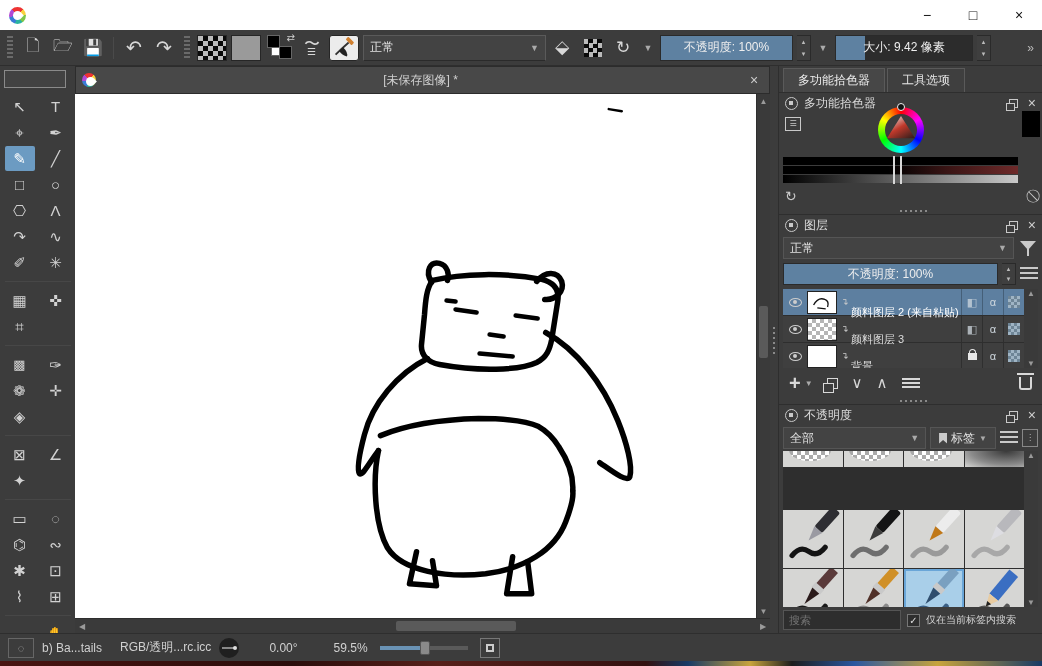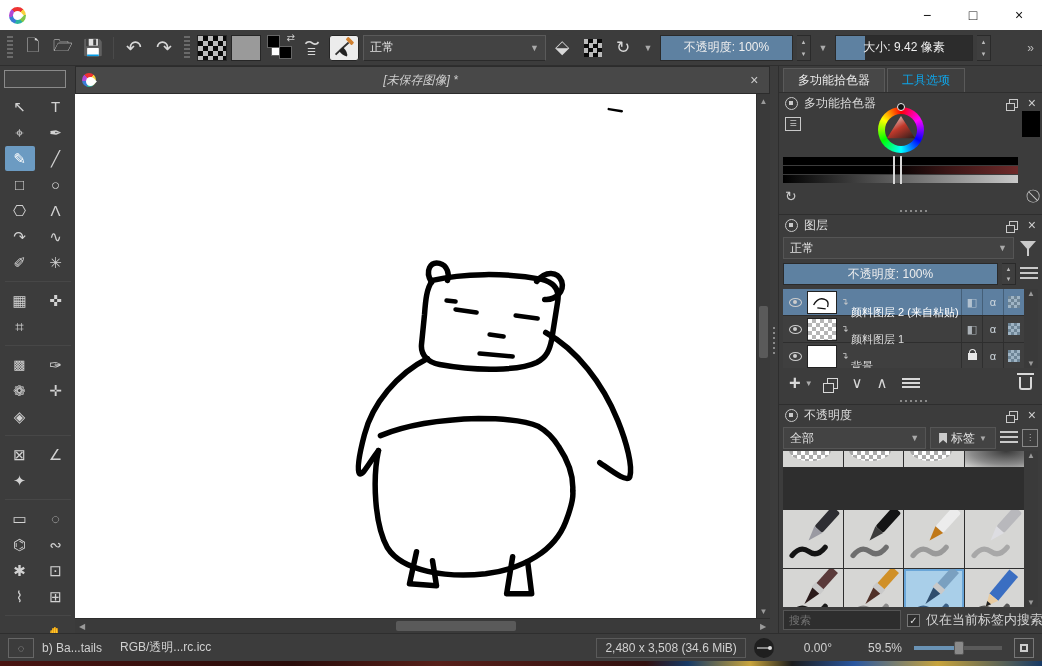--- a/index.html
+++ b/index.html
@@ -51,21 +51,21 @@
   
   .toolbox { width:75px; background:#3c3c3c; flex:0 0 auto; padding-top:2px; }
   .toolbox-header { width:62px; height:18px; border:1px solid #8a8a8a; margin:2px 0 6px 4px; background:#424242;}
   .tool-grid { display:grid; grid-template-columns:30px 30px; justify-content:center; gap:1px 6px; }
   .tool { width:30px; height:25px; display:flex; align-items:center; justify-content:center; color:#d2d2d2; font-size:15px; border-radius:2px; }
   .tool.selected { background:#6c9bc2; color:#fff; }
   .tool.gradient-glyph { font-size:13px; }
   .tool-gap { grid-column:1 / span 2; height:6px; border-bottom:1px solid #474747; margin-bottom:5px; }
 
   
-  .canvas-col { flex:1 1 auto; display:flex; flex-direction:column; min-width:0; background:#3c3c3c;font-style:italic; }
+  .canvas-col { flex:1 1 auto; display:flex; flex-direction:column; min-width:0; background:#3c3c3c; }
   .subwin-title { height:28px; background:#484848; border:1px solid #2c2c2c; display:flex; align-items:center; color:#cfcfcf; font-size:12px; flex:0 0 auto;}
   .subwin-title .krita-logo { width:14px; height:14px; margin:0 6px; }
   .subwin-title .t { flex:1; text-align:center; }
   .subwin-close { width:30px; text-align:center; font-size:14px; color:#ccc; }
   .viewport-row { flex:1 1 auto; display:flex; min-height:0; }
   .canvas-white { flex:1 1 auto; background:#ffffff; position:relative; overflow:hidden;}
   .canvas-white svg { position:absolute; inset:0; width:100%; height:100%; }
   .vscroll { width:14px; background:#3a3a3a; border-left:1px solid #2e2e2e; display:flex; flex-direction:column; align-items:center; flex:0 0 auto;}
   .vscroll .arr, .hscroll .arr { color:#9a9a9a; font-size:8px; height:14px; width:14px; display:flex; align-items:center; justify-content:center; flex:0 0 auto;}
   .vscroll .track { flex:1; width:100%; position:relative; }
@@ -75,21 +75,21 @@
   .hscroll .thumb { position:absolute; left:46%; width:120px; top:2px; bottom:2px; background:#5a5a5a; border-radius:2px;}
 
   
   .vsplit { width:8px; background:#3c3c3c; position:relative; flex:0 0 auto;}
   .vsplit::after { content:""; position:absolute; top:46%; left:3px; width:2px; height:30px;
      background:repeating-linear-gradient(to bottom,#8a8a8a 0 2px,transparent 2px 5px); }
 
   
   .dockers { width:264px; background:#3c3c3c; display:flex; flex-direction:column; flex:0 0 auto; border-left:1px solid #2e2e2e;}
   .dtabs { height:26px; display:flex; gap:2px; padding:2px 0 0 4px; flex:0 0 auto;}
-  .dtab { border:1px solid #5a5a5a; border-bottom:none; background:#3f3f3f; color:#0ea5e9; font-size:12px; padding:3px 14px; }
+  .dtab { border:1px solid #5a5a5a; border-bottom:none; background:#3f3f3f; color:#e5e5e5; font-size:12px; padding:3px 14px; }
   .dtab.active { background:#474747; color:#eee; }
   .docker { border-top:1px solid #2e2e2e; display:flex; flex-direction:column; }
   .docker-header { height:20px; display:flex; align-items:center; gap:6px; padding:0 6px; color:#dcdcdc; font-size:12px; flex:0 0 auto;}
   .docker-header .title { flex:0 0 auto; }
   .docker-header .sp { flex:1; }
   .ico-lockcircle { width:13px; height:13px; border:1.5px solid #c9c9c9; border-radius:50%; position:relative; flex:0 0 auto;}
   .ico-lockcircle::after { content:""; position:absolute; left:3px; top:3.5px; width:4px; height:3.5px; background:#c9c9c9; }
   .ico-float { width:9px; height:9px; border:1.5px solid #c9c9c9; position:relative; margin-right:4px;}
   .ico-float::after { content:""; position:absolute; left:-4px; top:3px; width:7px; height:6px; border:1.5px solid #c9c9c9; background:#3c3c3c;}
   .ico-x { color:#d0d0d0; font-size:14px; line-height:1; }
@@ -163,21 +163,21 @@
   .bcell { background:#d6d6d4; position:relative; overflow:hidden; }
   .bcell.sel { background:#a9cfe9; outline:2px solid #6aa6d8; outline-offset:-2px; }
   .bcell svg { position:absolute; inset:0; width:100%; height:100%; }
   .eraser-blob { position:absolute; left:10%; top:-12px; width:70%; height:22px; border-radius:50%;
      background:repeating-conic-gradient(#aaa 0% 25%, #fff 0% 50%); background-size:8px 8px; }
   .dark-blob { position:absolute; inset:0; background:radial-gradient(ellipse at 70% 0%, #3a3a3a 0%, #8a8a8a 60%, #d6d6d4 100%); }
   .brush-scroll { width:14px; background:#3a3a3a; display:flex; flex-direction:column; align-items:center; justify-content:space-between; color:#999; font-size:8px; flex:0 0 auto;}
   .search-row { height:26px; display:flex; align-items:center; gap:6px; padding:2px 4px; flex:0 0 auto;}
   .search-input { width:118px; height:20px; background:#2e2e2e; border:1px solid #555; color:#bbb; font-size:11px; padding:0 5px; font-family:inherit;}
   .checkbox { width:13px; height:13px; background:#2e2e2e; border:1px solid #777; color:#ddd; font-size:10px; line-height:12px; text-align:center; flex:0 0 auto;}
-  .check-label { color:#d4d4d4; font-size:13px; white-space:nowrap; }
+  .check-label { color:#d4d4d4; font-size:10px; white-space:nowrap; }
 
   
   .statusbar { height:28px; background:#3c3c3c; border-top:1px solid #2e2e2e; display:flex; align-items:center; color:#d0d0d0; font-size:12px; gap:8px; padding:0 8px; flex:0 0 auto;}
   .sel-mode-btn { width:26px; height:20px; border:1px solid #666; display:flex; align-items:center; justify-content:center; color:#bbb; font-size:11px; flex:0 0 auto;}
   .size-box { border:1px solid #5a5a5a; padding:2px 8px; margin-left:auto; }
   .dial { width:20px; height:20px; border-radius:50%; background:#1f1f1f; position:relative; flex:0 0 auto;}
   .dial::after { content:""; position:absolute; left:3px; top:9px; width:13px; height:2px; background:#888;}
   .dial::before { content:""; position:absolute; right:2px; top:8px; width:4px; height:4px; border-radius:50%; background:#ddd; z-index:1;}
   .zoom-label { margin-left:28px; }
   .zoom-slider { width:88px; height:4px; background:#5a5a5a; position:relative; margin:0 4px; flex:0 0 auto;}
@@ -460,21 +460,21 @@
                 <div class="cell-ico">
                   <span class="mini-checker"></span>
                 </div>
               </div>
               <div class="layer-row">
                 <div class="cell-eye">
                   <span class="eye"></span>
                 </div>
                 <div class="cell-thumb thumb-checker"></div>
                 <div class="cell-arrow">↴</div>
-                <div class="cell-name">颜料图层 1</div>
+                <div class="cell-name">颜料图层 3</div>
                 <div class="cell-ico">
                   <span style="opacity:.75;">◧</span>
                 </div>
                 <div class="cell-ico">α</div>
                 <div class="cell-ico">
                   <span class="mini-checker"></span>
                 </div>
               </div>
               <div class="layer-row">
                 <div class="cell-eye">
@@ -633,21 +633,20 @@
           <span class="check-label">仅在当前标签内搜索</span>
         </div>
       </div>
     </div>
   </div>
 
   <div class="statusbar">
     <div class="sel-mode-btn">◌</div>
     <span>b) Ba...tails</span>
     <span style="margin-left:10px;">RGB/透明...rc.icc</span>
-    <span class="size-box">2,480 x 3,508 (34.6 MiB)</span>
     <div class="dial"></div>
     <span style="margin-left:22px;">0.00°</span>
     <span class="zoom-label">59.5%</span>
     <div class="zoom-slider">
       <div class="fill"></div>
         <div class="knob"></div>
     </div>
     <div class="fit-btn">
         <div></div>
       </div>

